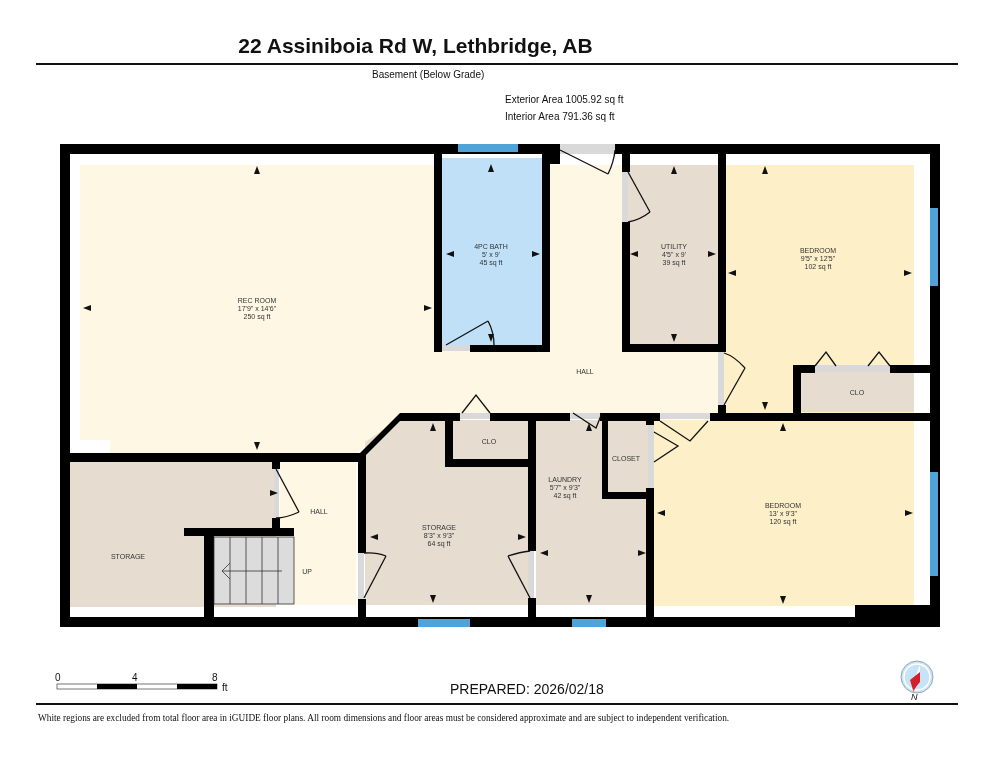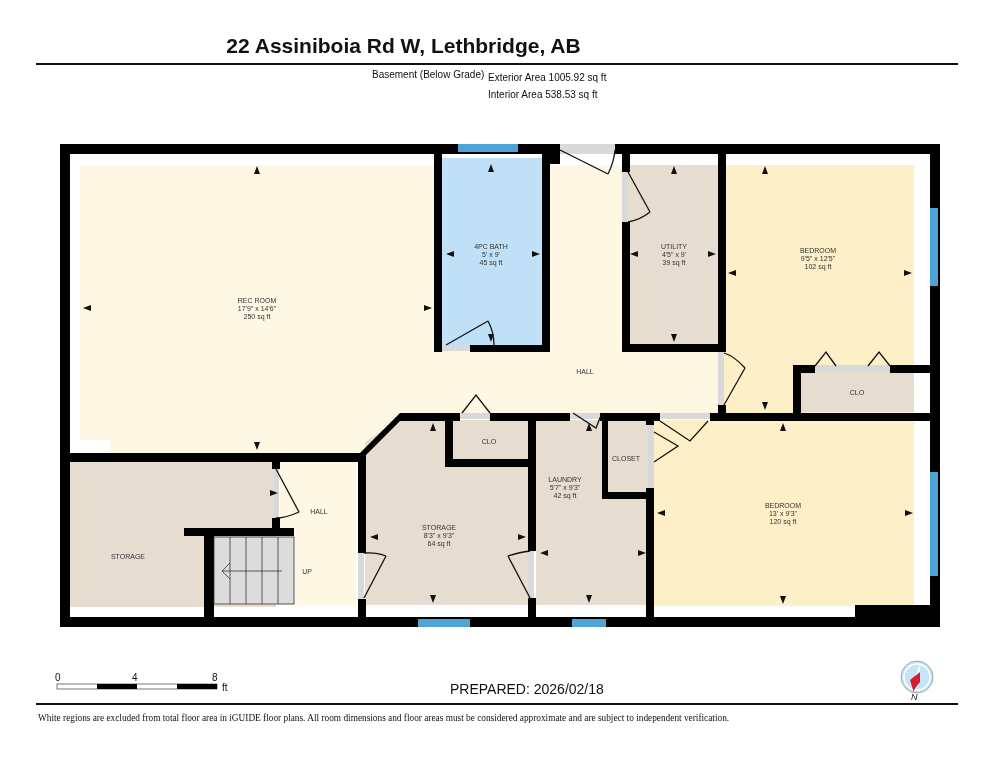--- a/index.html
+++ b/index.html
@@ -1,37 +1,37 @@
 <!DOCTYPE html>
 <html><head>
 <meta charset="utf-8">
 <style>
   html, body { margin: 0; padding: 0; background: #ffffff; }
   body { width: 993px; height: 768px; position: relative; overflow: hidden; font-family: "Liberation Sans", sans-serif; color: #111; }
-  .title { position: absolute; left: 0; width: 807px; top: 34px; text-align: center; font-size: 21px; font-weight: bold; }
+  .title { position: absolute; left: 12px; width: 807px; top: 34px; text-align: center; font-size: 21px; font-weight: bold; }
   .rule { position: absolute; left: 36px; width: 922px; height: 2px; background: #111; }
   .area-block { position: absolute; top: 69px; font-size: 10px; line-height: 17px; }
   .floor-name { position: absolute; left: 372px; top: 69px; font-weight: normal; font-size: 10px; }
-  .area-lines { left: 488px; }
+  .area-lines { left: 505px; margin-top: 22px; }
   svg { position: absolute; left: 0; top: 0; }
   .room-label { font-family: "Liberation Sans", sans-serif; font-size: 7px; fill: #333; text-anchor: middle; }
   .scale { position: absolute; left: 55px; top: 672px; font-size: 10px; }
   .prepared { position: absolute; left: 450px; top: 681px; font-size: 14px; }
   .disclaimer { position: absolute; left: 38px; top: 713px; font-size: 9.3px; color: #111; font-family: Liberation Serif, serif; }
 </style>
 </head>
 <body>
 
 <div class="title">22 Assiniboia Rd W, Lethbridge, AB</div>
 <div class="rule" style="top:63px;"></div>
 
 <div class="floor-name">Basement (Below Grade)</div>
 <div class="area-block area-lines">
   <div>Exterior Area 1005.92 sq ft</div>
-  <div>Interior Area 538.53 sq ft</div>
+  <div>Interior Area 791.36 sq ft</div>
 </div>
 
 <svg width="993" height="768" viewBox="0 0 993 768">
 
   <rect x="60" y="144" width="880" height="482" fill="#ffffff"></rect>
 
   <polygon points="80,165 437,165 437,350 545,350 545,165 622,165 622,350 720,350 720,413 400,413 358,453 110,453 110,440 80,440" fill="#fdf7e3"></polygon>
 
   <rect x="442" y="158" width="100" height="190" fill="#bfe0f7"></rect>
 

